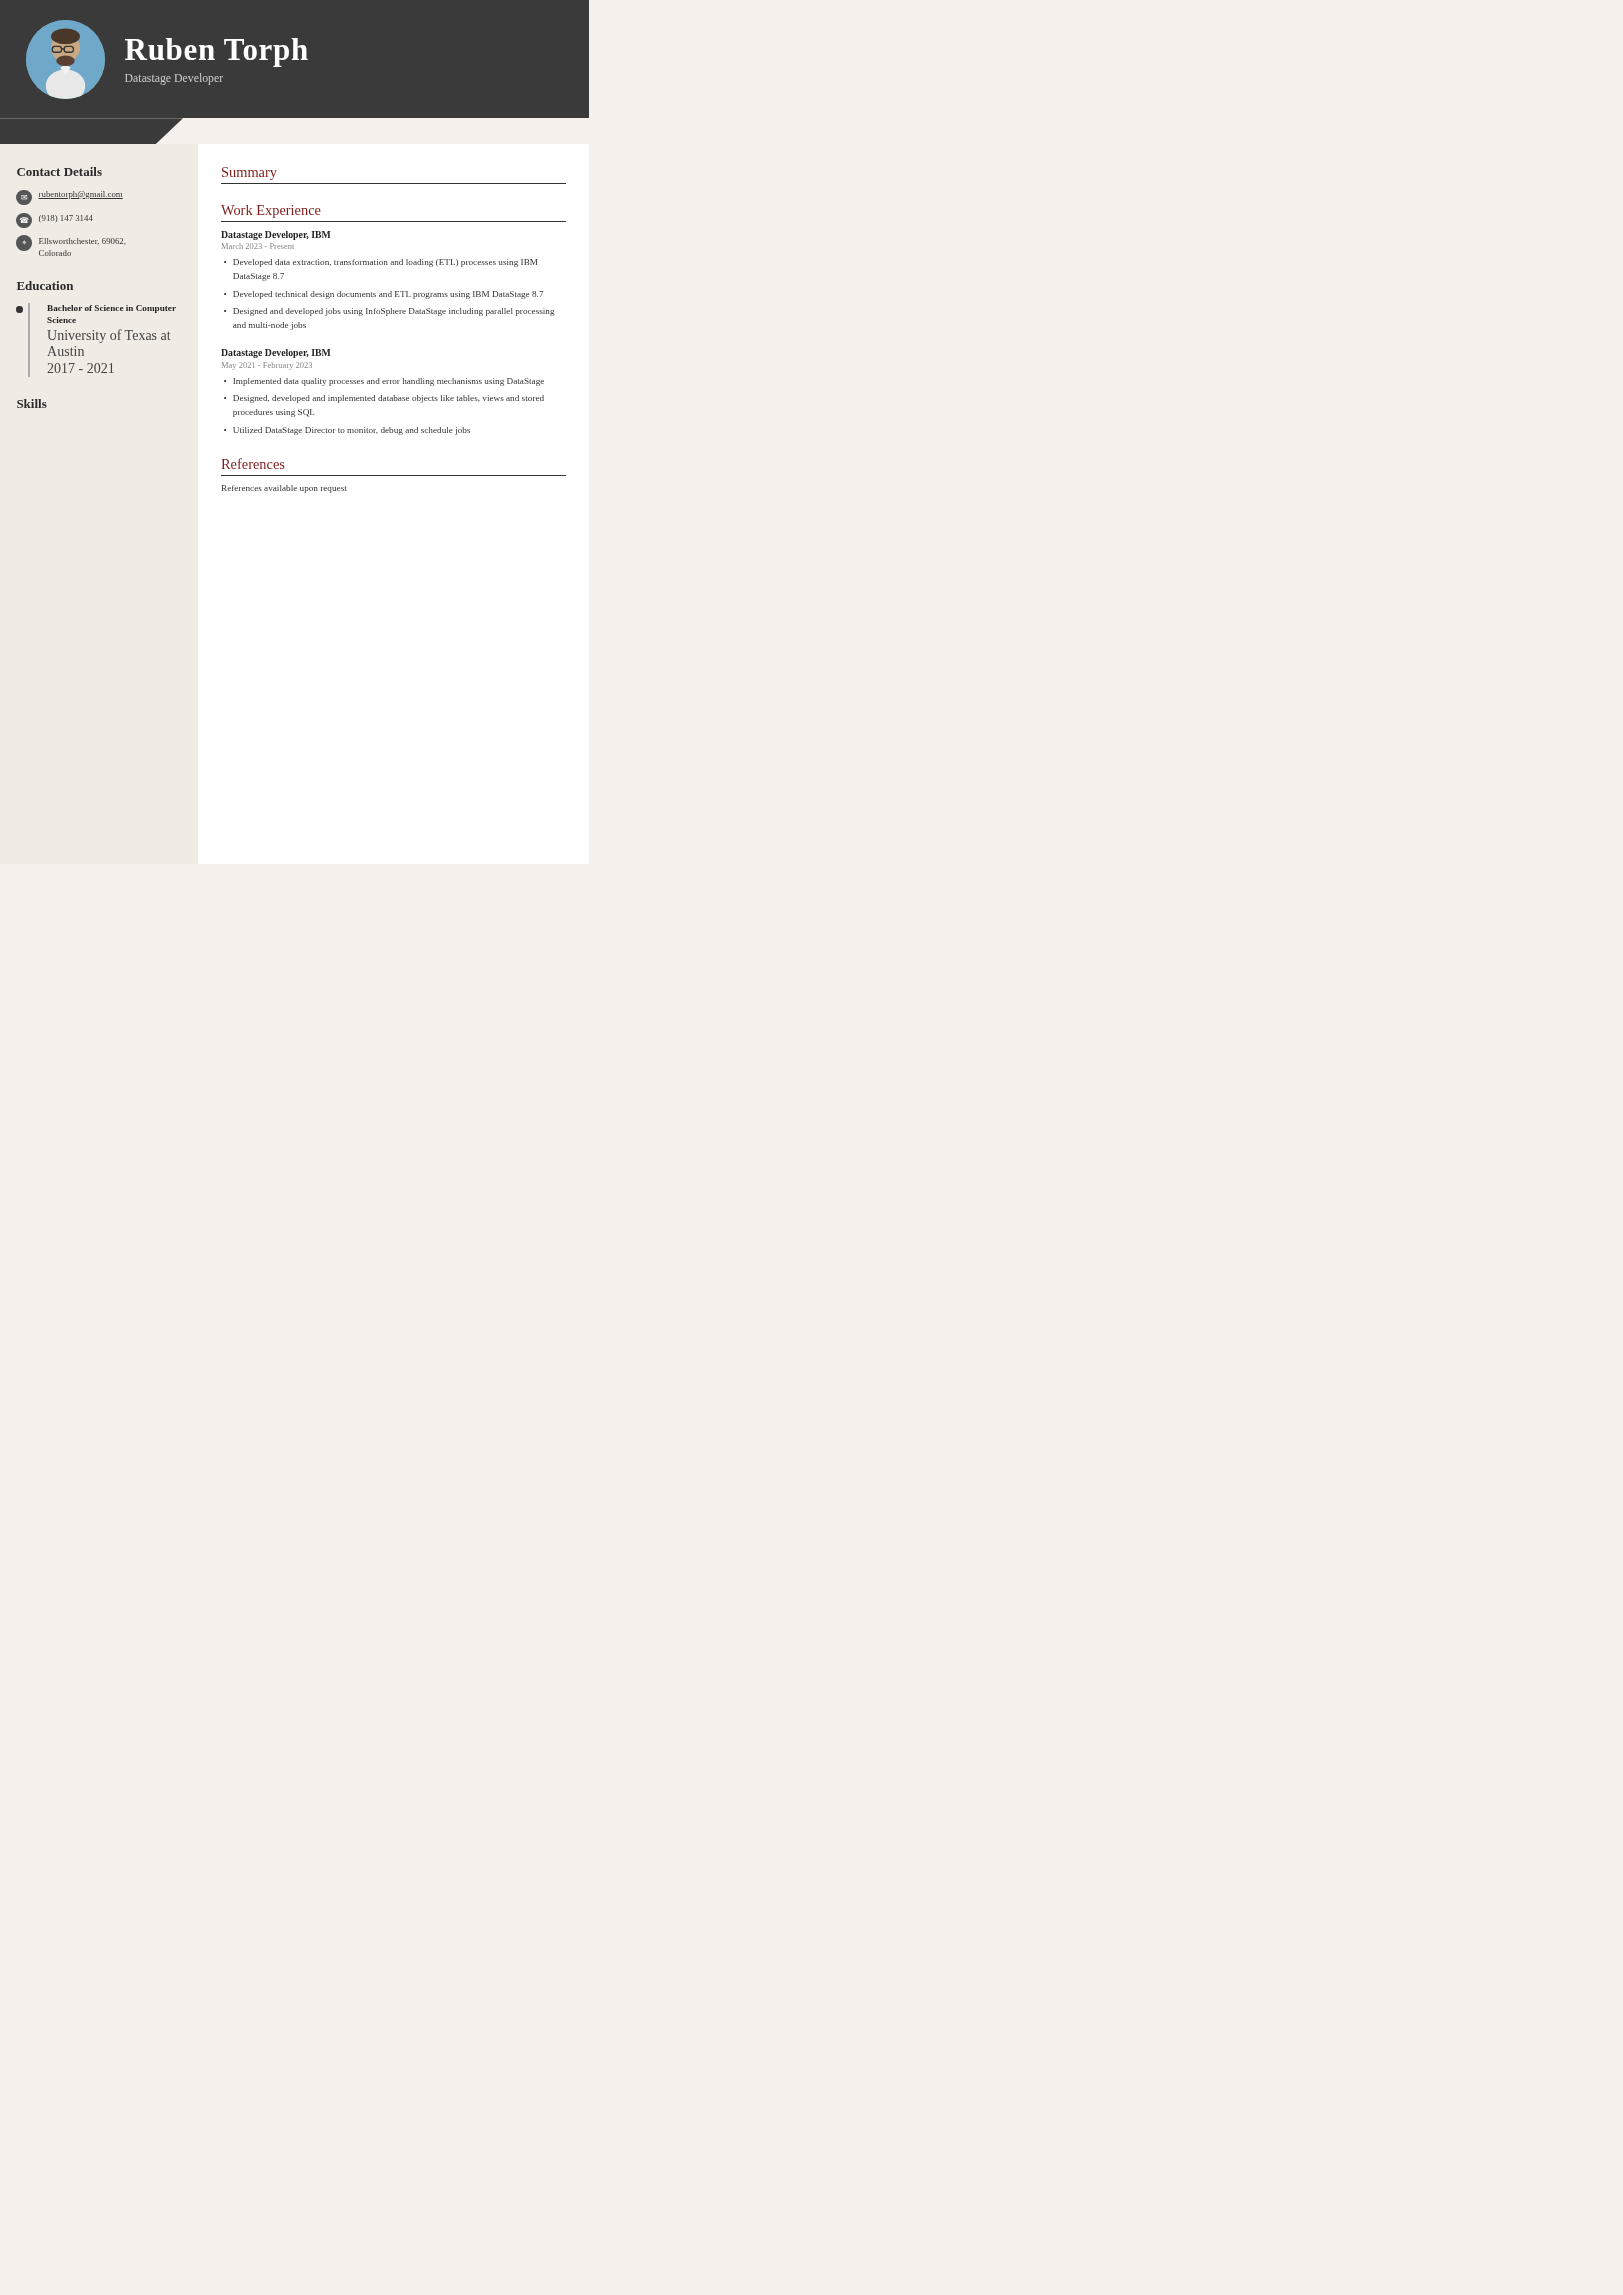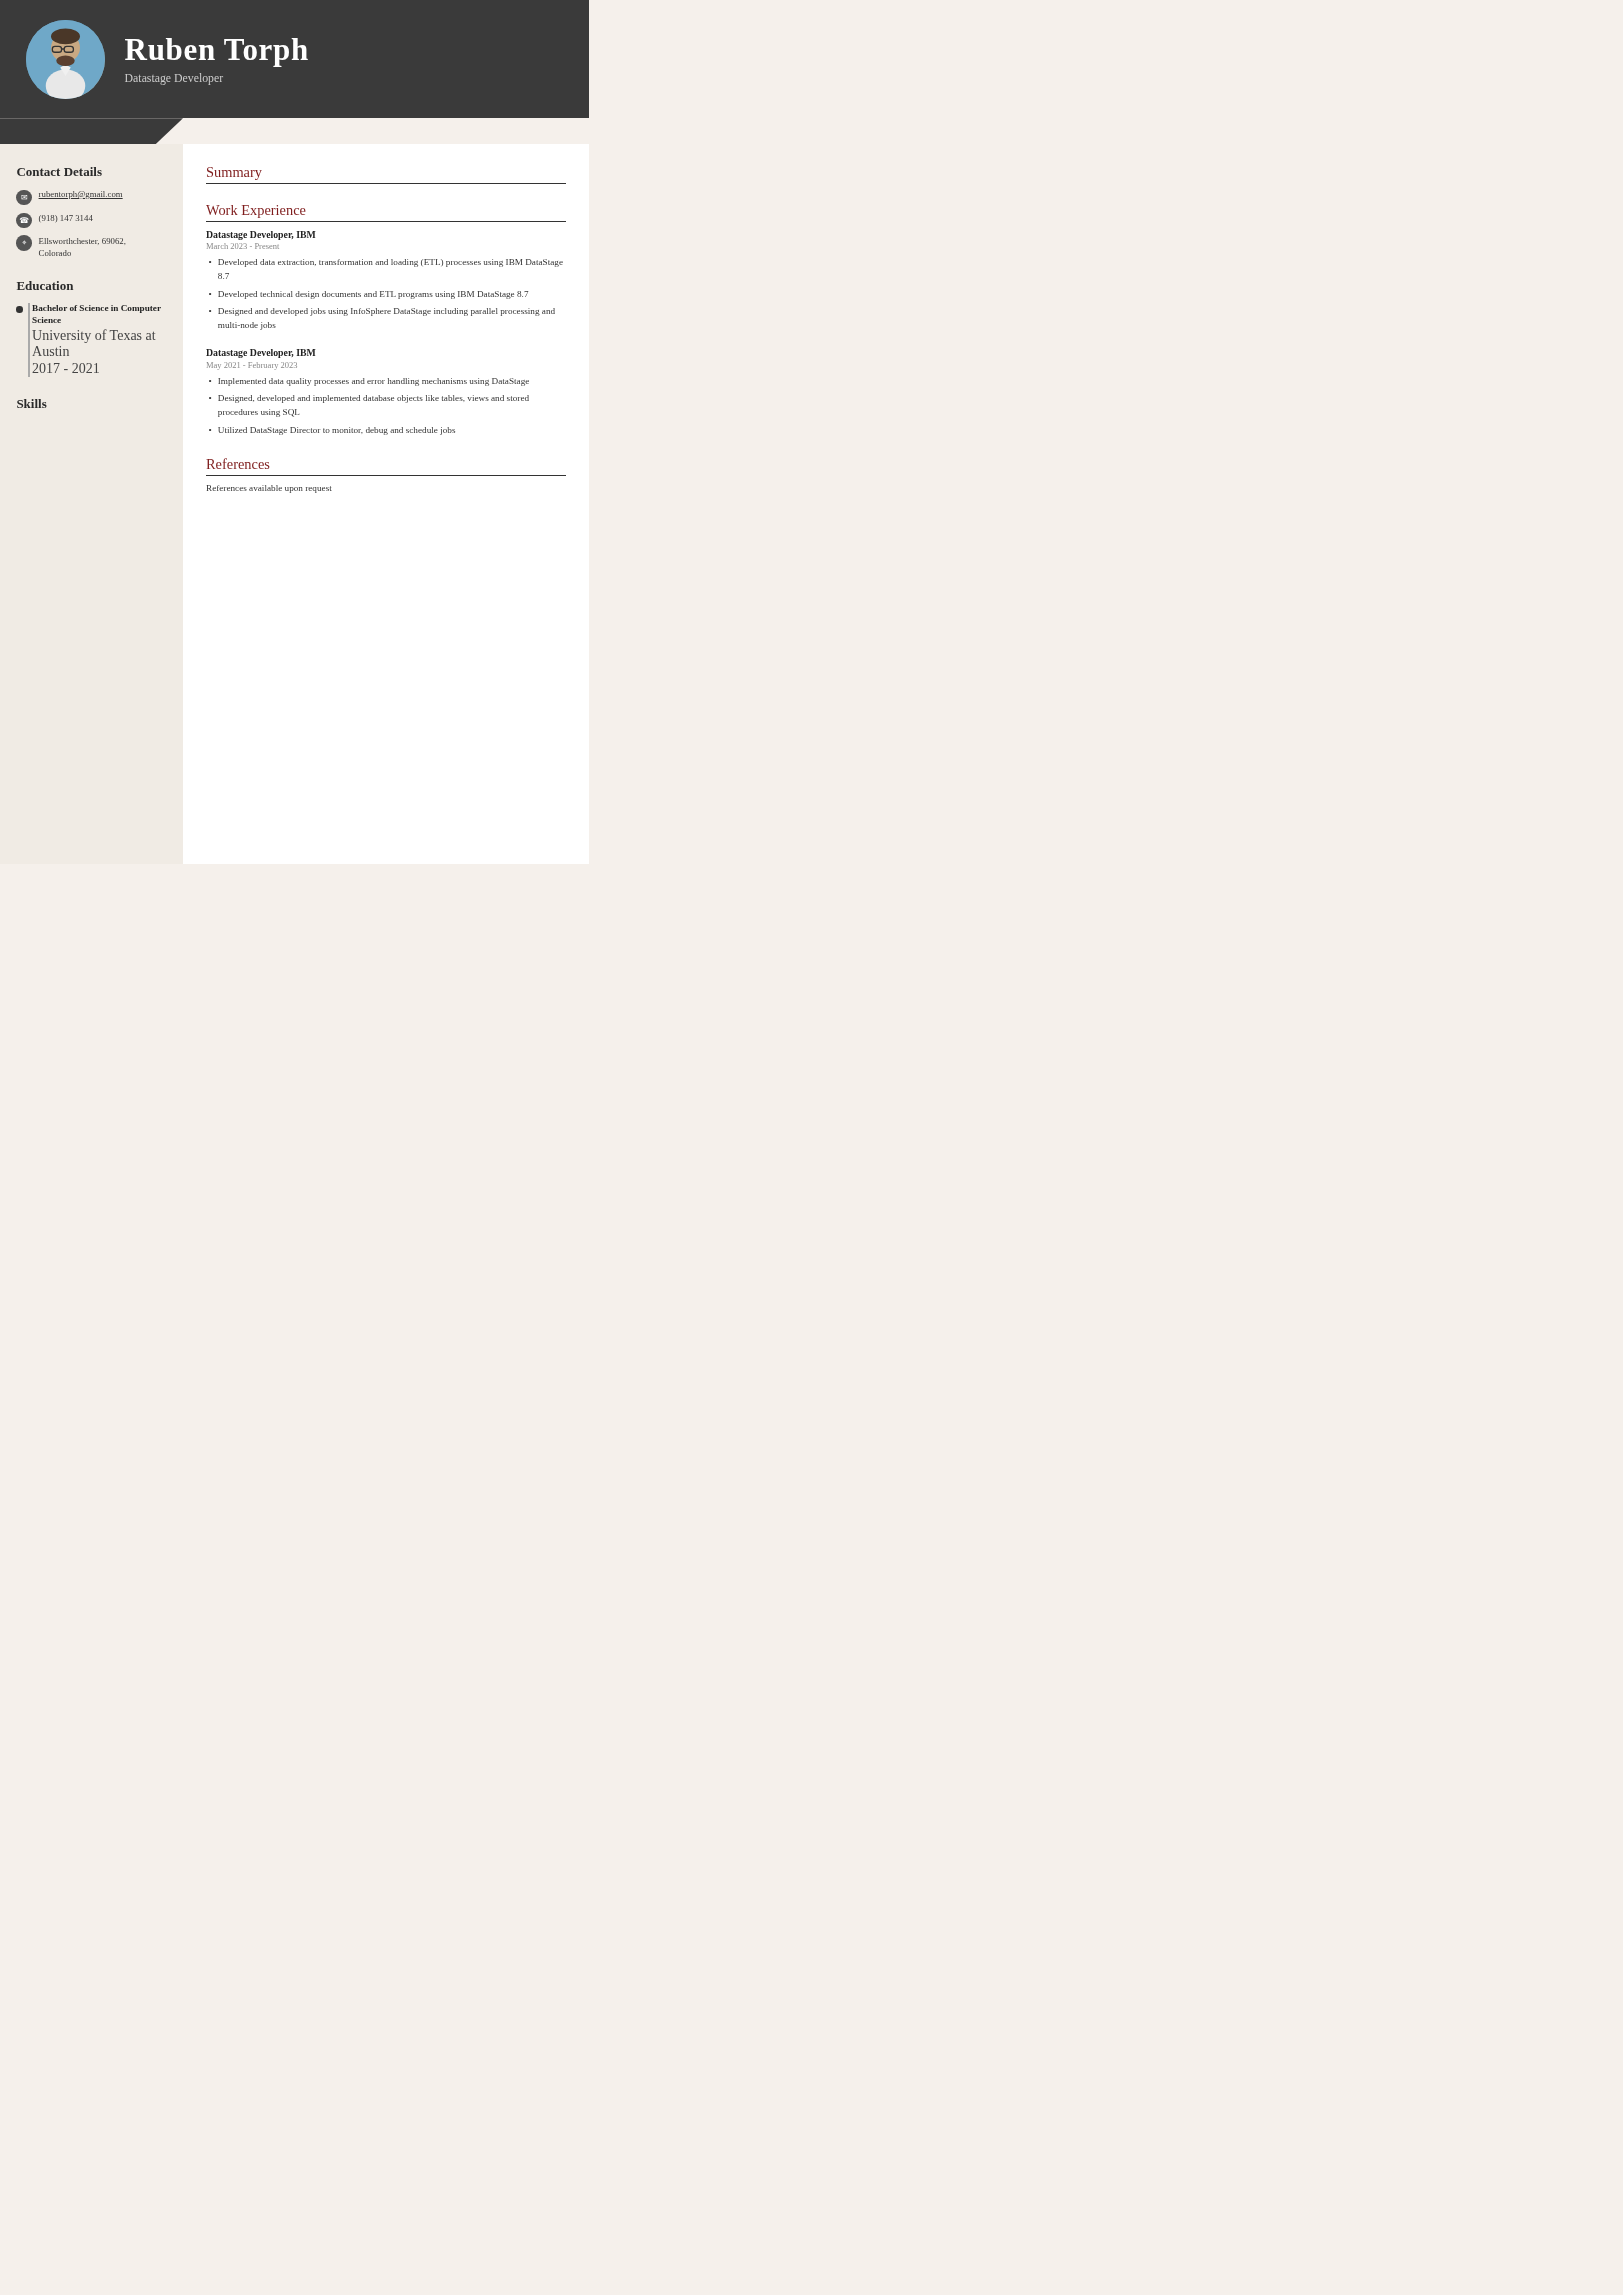--- a/index.html
+++ b/index.html
@@ -65,21 +65,21 @@
     }
 
     
     .main-layout {
       display: flex;
       min-height: 720px;
     }
 
     
     .sidebar {
-      width: 183px;
+      width: 198px;
       background: #f0ebe4;
       padding: 19.6px 16.4px;
       flex-shrink: 0;
     }
 
     .sidebar-section {
       margin-bottom: 18.3px;
     }
     .sidebar-section-title {
       font-size: 13px;
@@ -130,21 +130,21 @@
     .edu-bullet {
       width: 6.5px;
       height: 6.5px;
       background: #333;
       border-radius: 50%;
       flex-shrink: 0;
       margin-top: 3.3px;
     }
     .edu-content {
       border-left: 2px solid #aaa;
-      padding-left: 2px;
+      padding-left: 17px;
     }
     .edu-degree {
       font-size: 9.2px;
       font-weight: 700;
       color: #222;
       line-height: 1.3;
     }
     .edu-school {
       font-size: 14px;
       color: #444;

